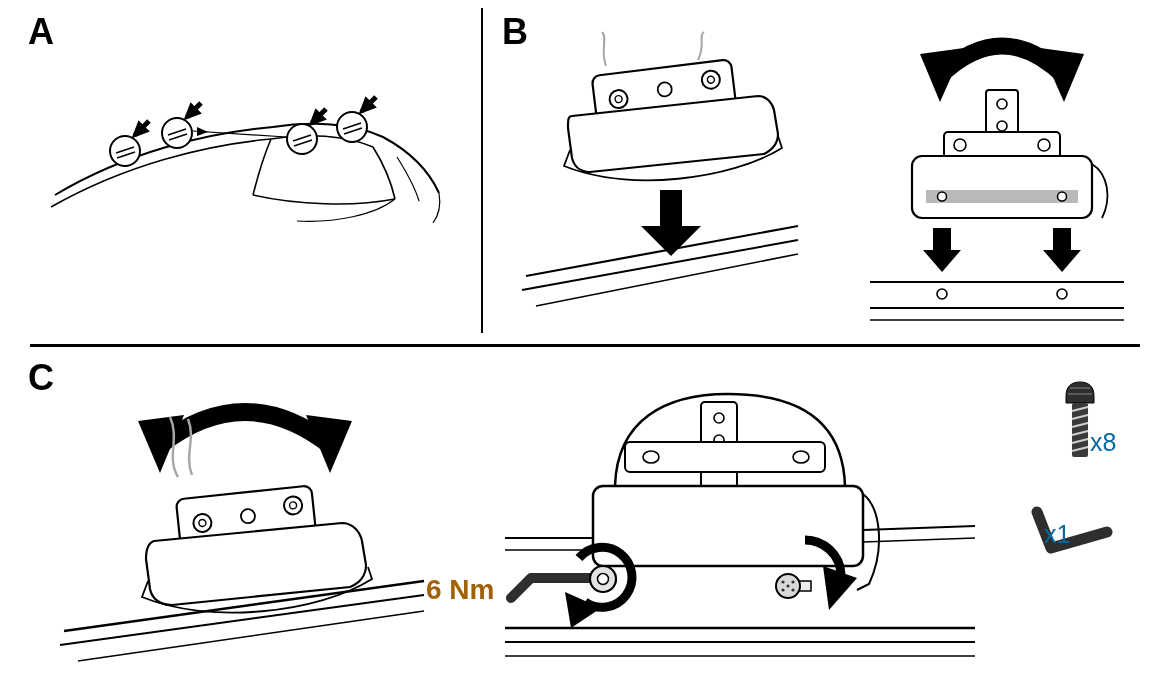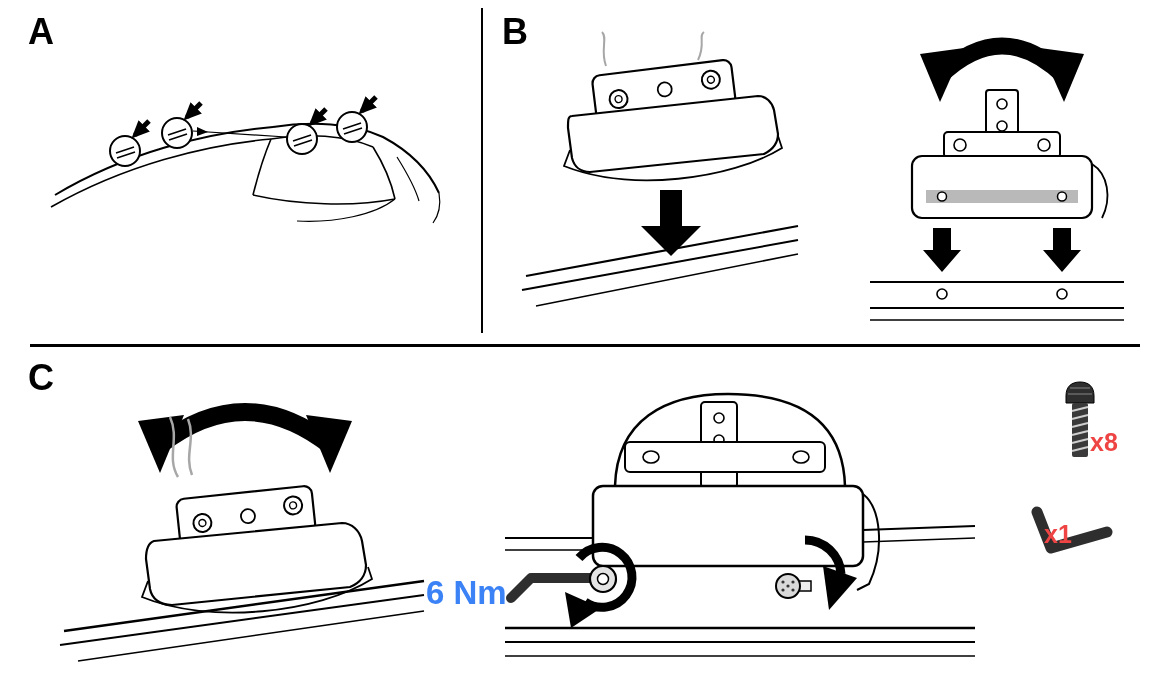--- a/index.html
+++ b/index.html
@@ -14,29 +14,29 @@
     position:absolute;
     font-size:36px;
     font-weight:800;
     color:#000;
     line-height:1;
     letter-spacing:.5px;
   }
   .qty-label{
     position:absolute;
     font-size:25px;
-    font-weight:700;
-    color:#ef4444;
+    font-weight:400;
+    color:#0369a1;
     line-height:1;
   }
   .torque-label{
     position:absolute;
-    font-size:33px;
+    font-size:28px;
     font-weight:800;
-    color:#3b82f6;
+    color:#a16207;
     line-height:1;
   }
   .divider-v{
     position:absolute;
     left:481px;top:8px;width:2px;height:325px;
     background:#000;
   }
   .divider-h{
     position:absolute;
     left:30px;top:344px;width:1110px;height:3px;

